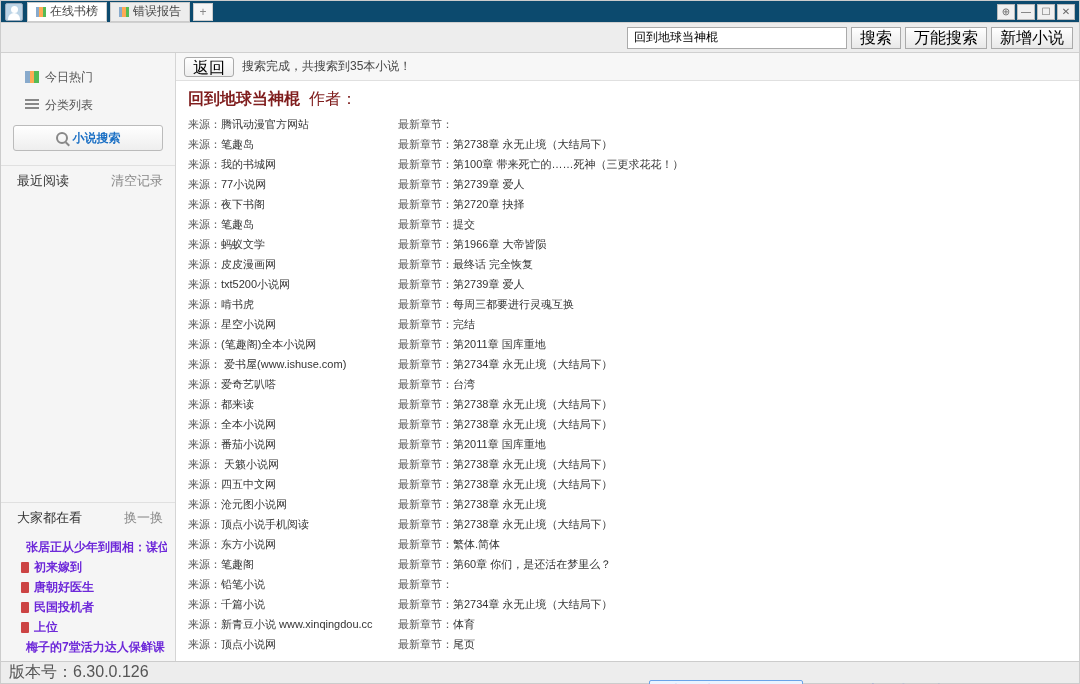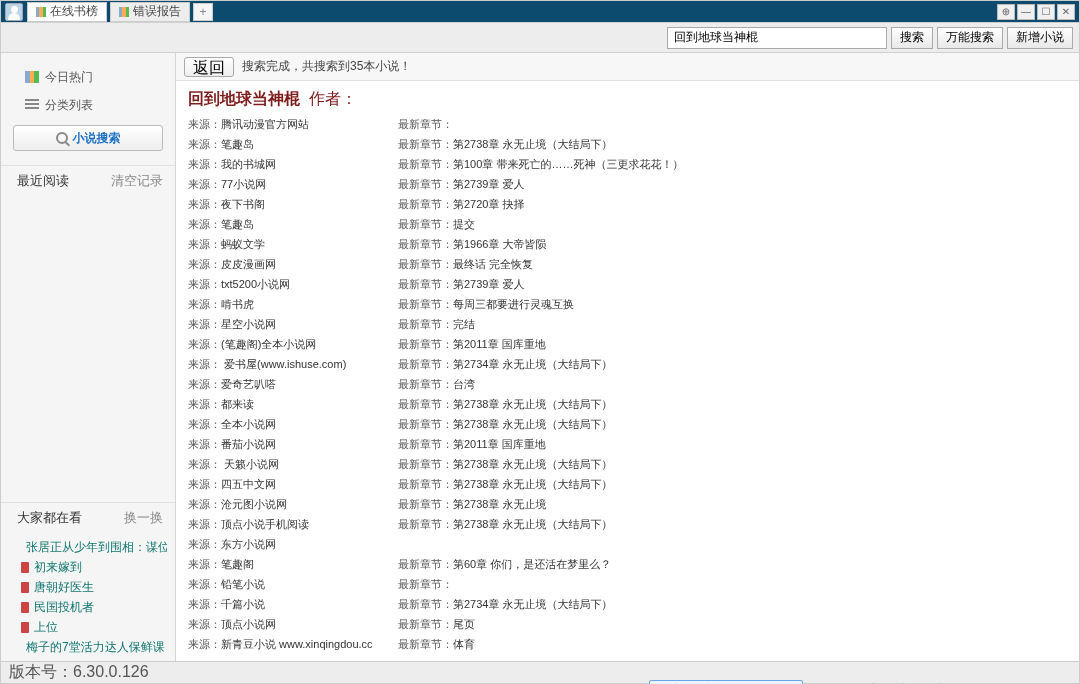--- a/index.html
+++ b/index.html
@@ -112,21 +112,21 @@
   border: 1px solid #aaa;
   padding: 0 6px;
   font-size: 12px;
   font-family: inherit;
 }
 .btn {
   height: 22px;
   padding: 0 8px;
   border: 1px solid #aaa;
   background: linear-gradient(#fff, #e8e8e8);
-  font-size: 12px;
+  font-size: 16px;
   font-family: inherit;
   cursor: pointer;
 }
 .body {
   flex: 1;
   display: flex;
   overflow: hidden;
 }
 .sidebar {
   width: 175px;
@@ -193,24 +193,25 @@
   color: #888;
   font-size: 13px;
   cursor: pointer;
 }
 .side-spacer { flex: 1; }
 .book-list { padding: 4px 8px 4px 20px; }
 .book-item {
   display: flex;
   align-items: center;
   height: 20px;
-  color: #0f766e;
+  color: #6d28d9;
   white-space: nowrap;
   overflow: hidden;
   cursor: pointer;
+  font-weight: bold;
 }
 .book-icon {
   width: 8px; height: 11px;
   background: #c44;
   margin-right: 5px;
   border-radius: 1px;
 }
 .main {
   flex: 1;
   display: flex;
@@ -482,40 +483,41 @@
           <div class="row">
             <div class="col-src"><span class="label">来源：</span>沧元图小说网</div>
             <div class="col-chap"><span class="label">最新章节：</span>第2738章 永无止境</div>
           </div>
           <div class="row">
             <div class="col-src"><span class="label">来源：</span>顶点小说手机阅读</div>
             <div class="col-chap"><span class="label">最新章节：</span>第2738章 永无止境（大结局下）</div>
           </div>
           <div class="row">
             <div class="col-src"><span class="label">来源：</span>东方小说网</div>
+            <div class="col-chap"><span class="label">最新章节：</span>繁体.简体</div>
           </div>
           <div class="row">
             <div class="col-src"><span class="label">来源：</span>笔趣阁</div>
             <div class="col-chap"><span class="label">最新章节：</span>第60章 你们，是还活在梦里么？</div>
           </div>
           <div class="row">
             <div class="col-src"><span class="label">来源：</span>铅笔小说</div>
             <div class="col-chap"><span class="label">最新章节：</span></div>
           </div>
           <div class="row">
             <div class="col-src"><span class="label">来源：</span>千篇小说</div>
             <div class="col-chap"><span class="label">最新章节：</span>第2734章 永无止境（大结局下）</div>
           </div>
           <div class="row">
+            <div class="col-src"><span class="label">来源：</span>新青豆小说 www.xinqingdou.cc</div>
+            <div class="col-chap"><span class="label">最新章节：</span>体育</div>
+          </div>
+          <div class="row">
             <div class="col-src"><span class="label">来源：</span>顶点小说网</div>
             <div class="col-chap"><span class="label">最新章节：</span>尾页</div>
-          </div>
-          <div class="row">
-            <div class="col-src"><span class="label">来源：</span>新青豆小说 www.xinqingdou.cc</div>
-            <div class="col-chap"><span class="label">最新章节：</span>体育</div>
           </div>
         </div>
     </div>
   </div>
 
   <div class="footer">
     <span>版本号：6.30.0.126</span>
     <div class="footer-right">
       <span class="boss-btn">
         <span class="run-icon"></span>

